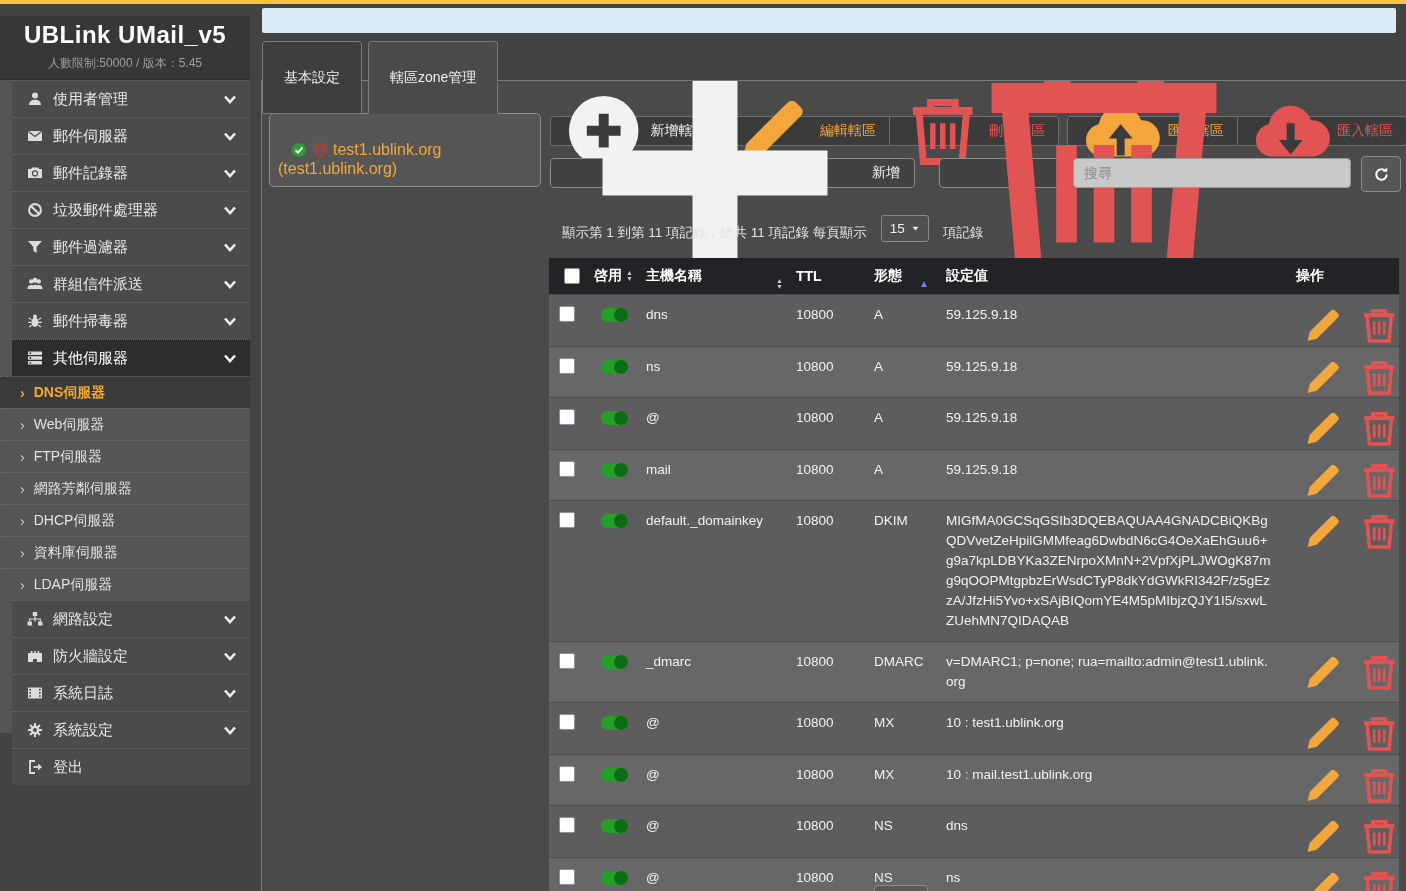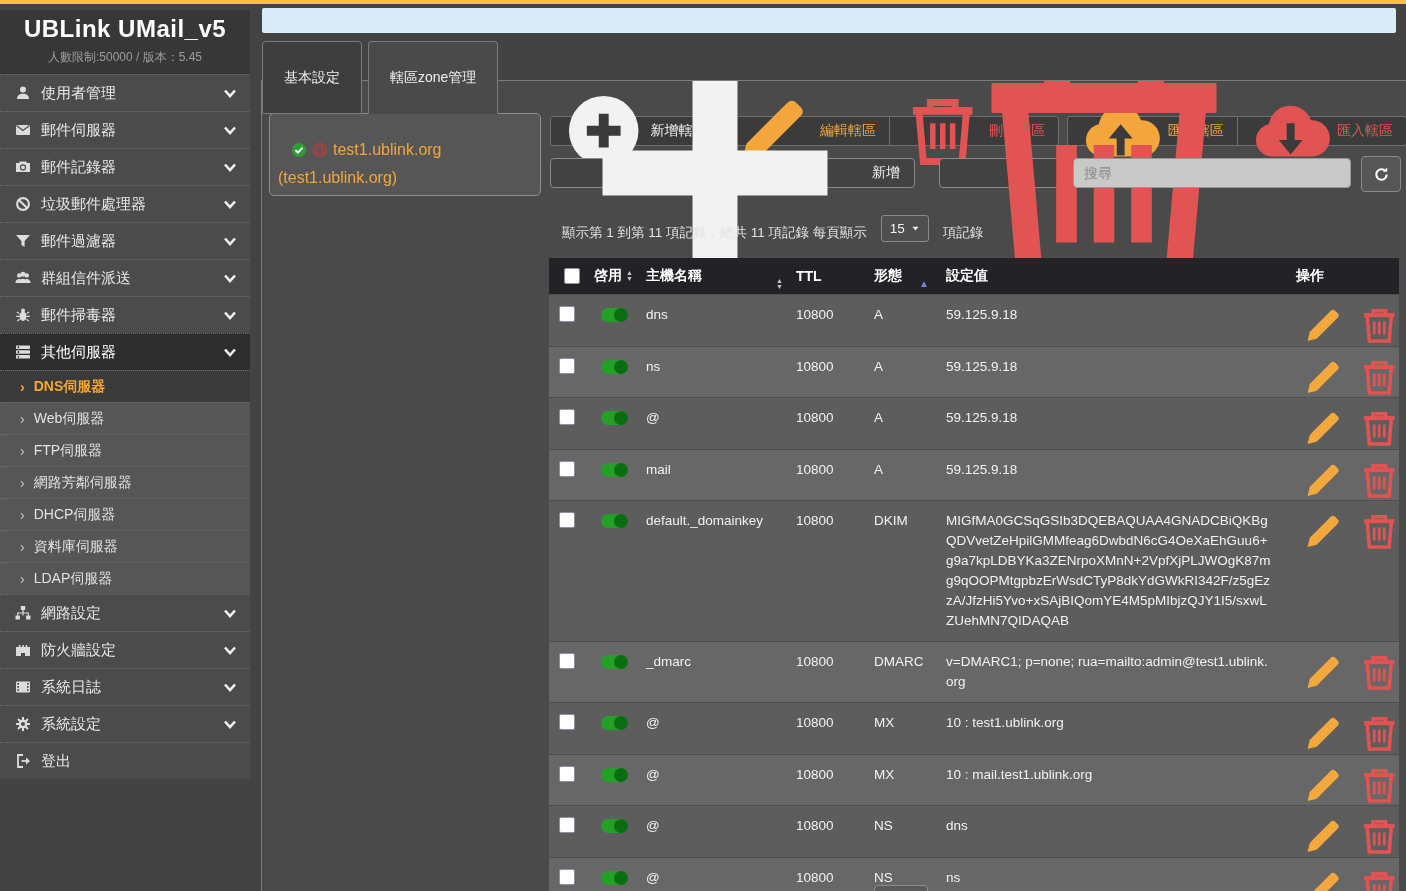--- a/index.html
+++ b/index.html
@@ -1,27 +1,27 @@
 <!DOCTYPE html>
 <html><head>
 <meta charset="utf-8">
 <style>
   html,body{margin:0;padding:0;}
   body{width:1406px;height:891px;position:relative;overflow:hidden;background:#434343;
        font-family:"Liberation Sans","DejaVu Sans",sans-serif;}
   .topline{position:absolute;top:0;left:0;width:1406px;height:4px;background:#fcc23f;z-index:9;}
 
   
-  .sidebar{position:absolute;top:10px;left:0;width:250px;height:717px;background:#555555;}
+  .sidebar{position:absolute;top:16px;left:0;width:250px;height:717px;background:#555555;}
   .brand{background:#373737;color:#fff;font-size:24px;font-weight:bold;text-align:center;
          height:36px;line-height:38px;letter-spacing:.5px;white-space:nowrap;}
   .brand-sub{background:#373737;color:#9d9d9d;font-size:12px;text-align:center;
              padding:3px 0 7px;border-bottom:1px solid #2e2e2e;}
   .m-item{height:36px;display:flex;align-items:center;padding:0 12px;border-top:1px dotted #6d6d6d;
-          color:#e8e8e8;font-size:15px;cursor:pointer;background:#4b4b4b;white-space:nowrap;}
+          color:#e8e8e8;font-size:15px;cursor:pointer;background:#4b4b4b;white-space:nowrap;margin-left:12px;}
   .m-item.open{background:#2d2d2d;color:#ffffff;}
   .m-icon{width:22px;height:16px;margin-right:7px;color:#dcdcdc;display:flex;align-items:center;}
   .m-icon svg{width:15px;height:15px;}
   .m-label{flex:1;}
   .m-chevron{width:16px;color:#f0f0f0;display:flex;align-items:center;}
   .m-chevron svg{width:13px;height:13px;}
   .s-item{height:31px;display:flex;align-items:center;padding:0 10px 0 20px;font-size:14px;
           color:#e2e2e2;background:#565656;border-top:1px dotted #6d6d6d;cursor:pointer;white-space:nowrap;}
   .s-arrow{margin-right:9px;font-size:14px;color:#cfcfcf;}
   .s-item.active{background:#3a3a3a;color:#f5a82d;font-weight:bold;}
@@ -37,21 +37,21 @@
   .panel{position:absolute;left:11px;top:76px;width:1145px;height:811px;background:#4a4a4a;
          border-top:1px solid #7b7b7b;border-left:1px solid #7b7b7b;overflow:hidden;}
 
   
   .zone-box{position:absolute;left:7px;top:32px;width:272px;min-height:58px;background:#565656;
             border:1px solid #8e8e8e;border-radius:5px;box-sizing:border-box;}
   .zone-item{padding:7px 8px 8px;cursor:pointer;color:#f2a63c;font-size:16px;}
   .zl1{display:flex;align-items:center;gap:5px;padding-left:13px;margin-top:20px;}
   .zl1 svg{width:16px;height:16px;}
   .zglobe{color:#a84343;}
-  .zl2{margin-top:10px;}
+  .zl2{margin-top:1px;}
 
   
   .ztoolbar{position:absolute;left:288px;top:35px;display:flex;}
   .zgroup{display:flex;}
   .zgroup + .zgroup{margin-left:8px;}
   .zbtn{height:30px;display:flex;align-items:center;gap:7px;padding:0 13px;background:#3b3b3b;
         border:1px solid #6f6f6f;font-size:14px;cursor:pointer;margin-left:-1px;white-space:nowrap;
         font-family:inherit;}
   .zgroup .zbtn:first-child{border-radius:3px 0 0 3px;margin-left:0;}
   .zgroup .zbtn:last-child{border-radius:0 3px 3px 0;}

